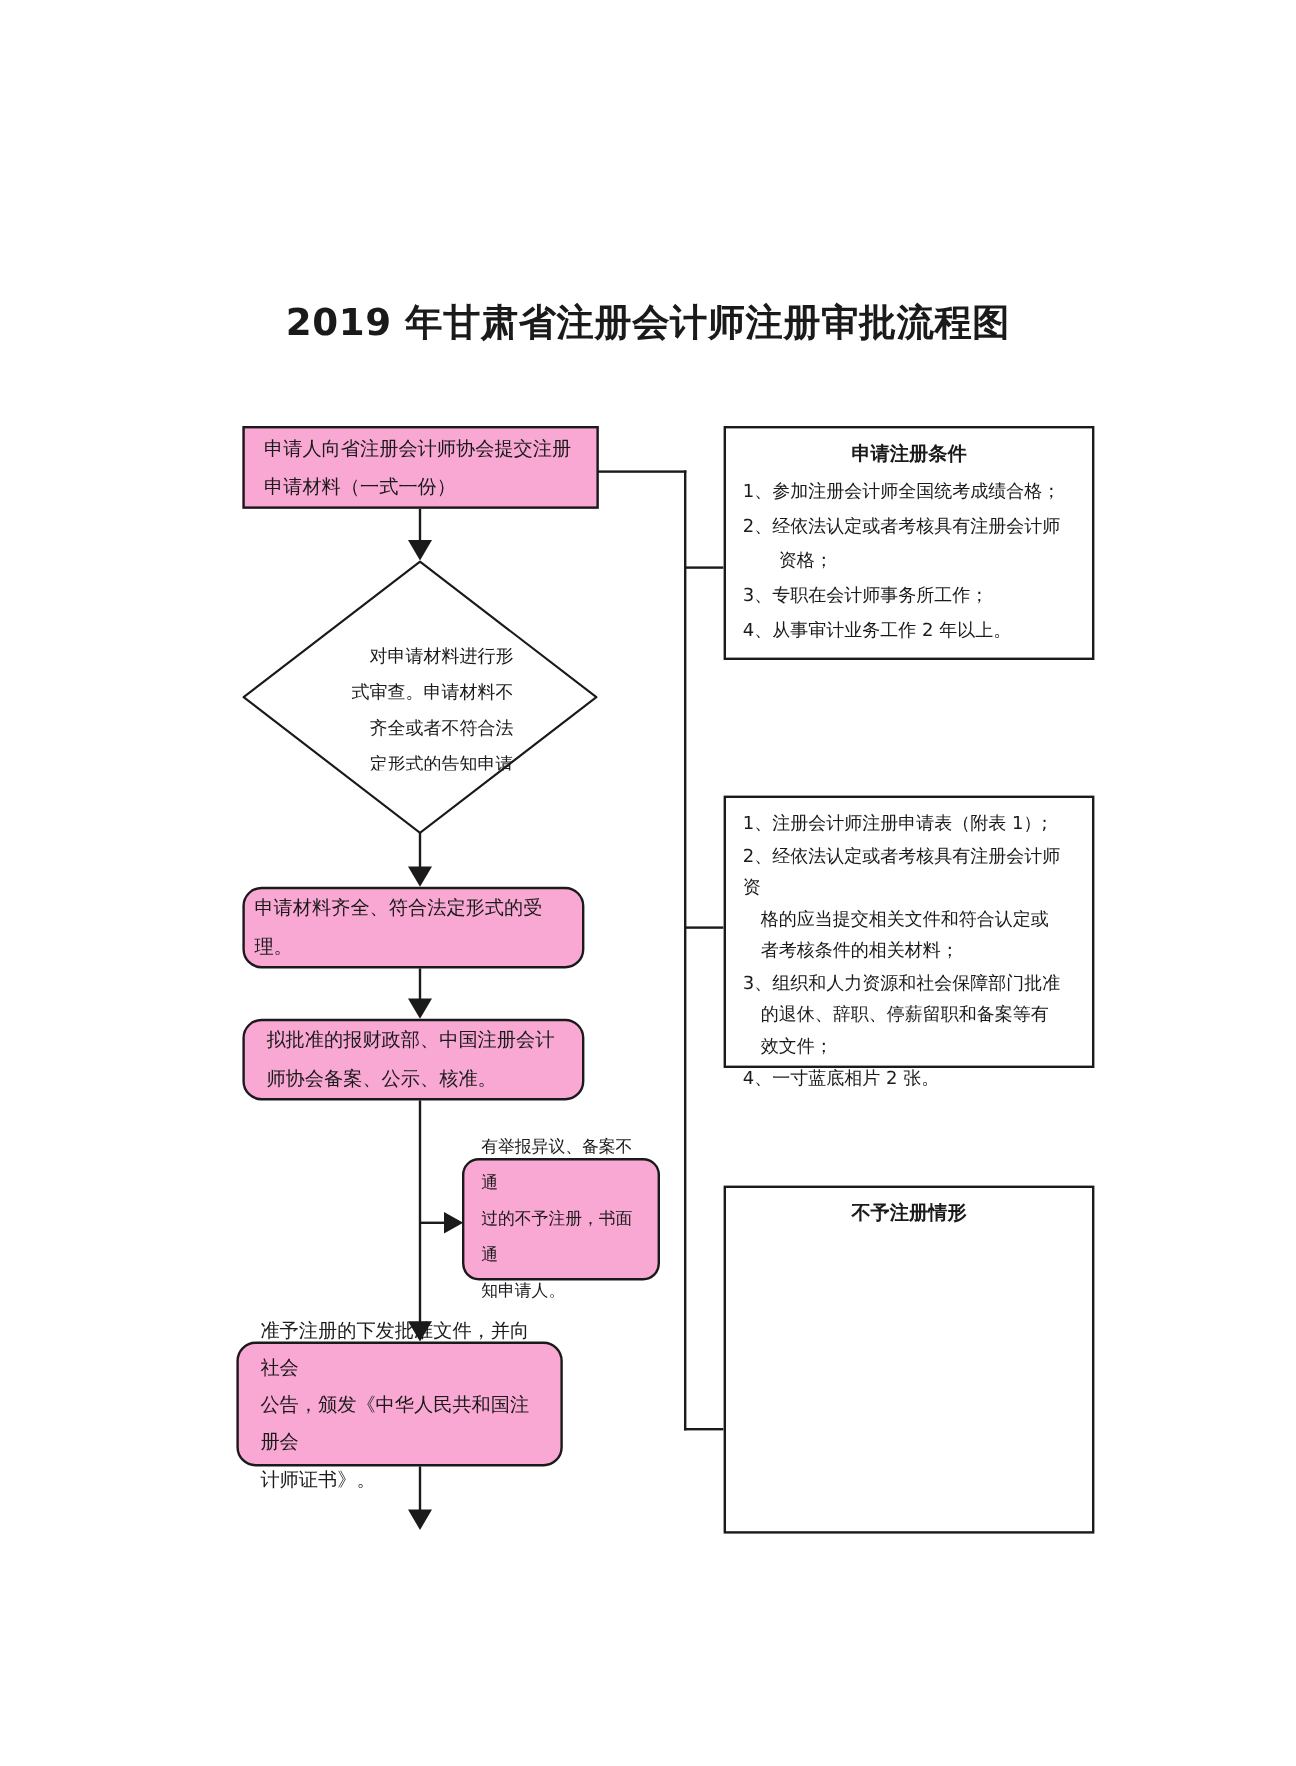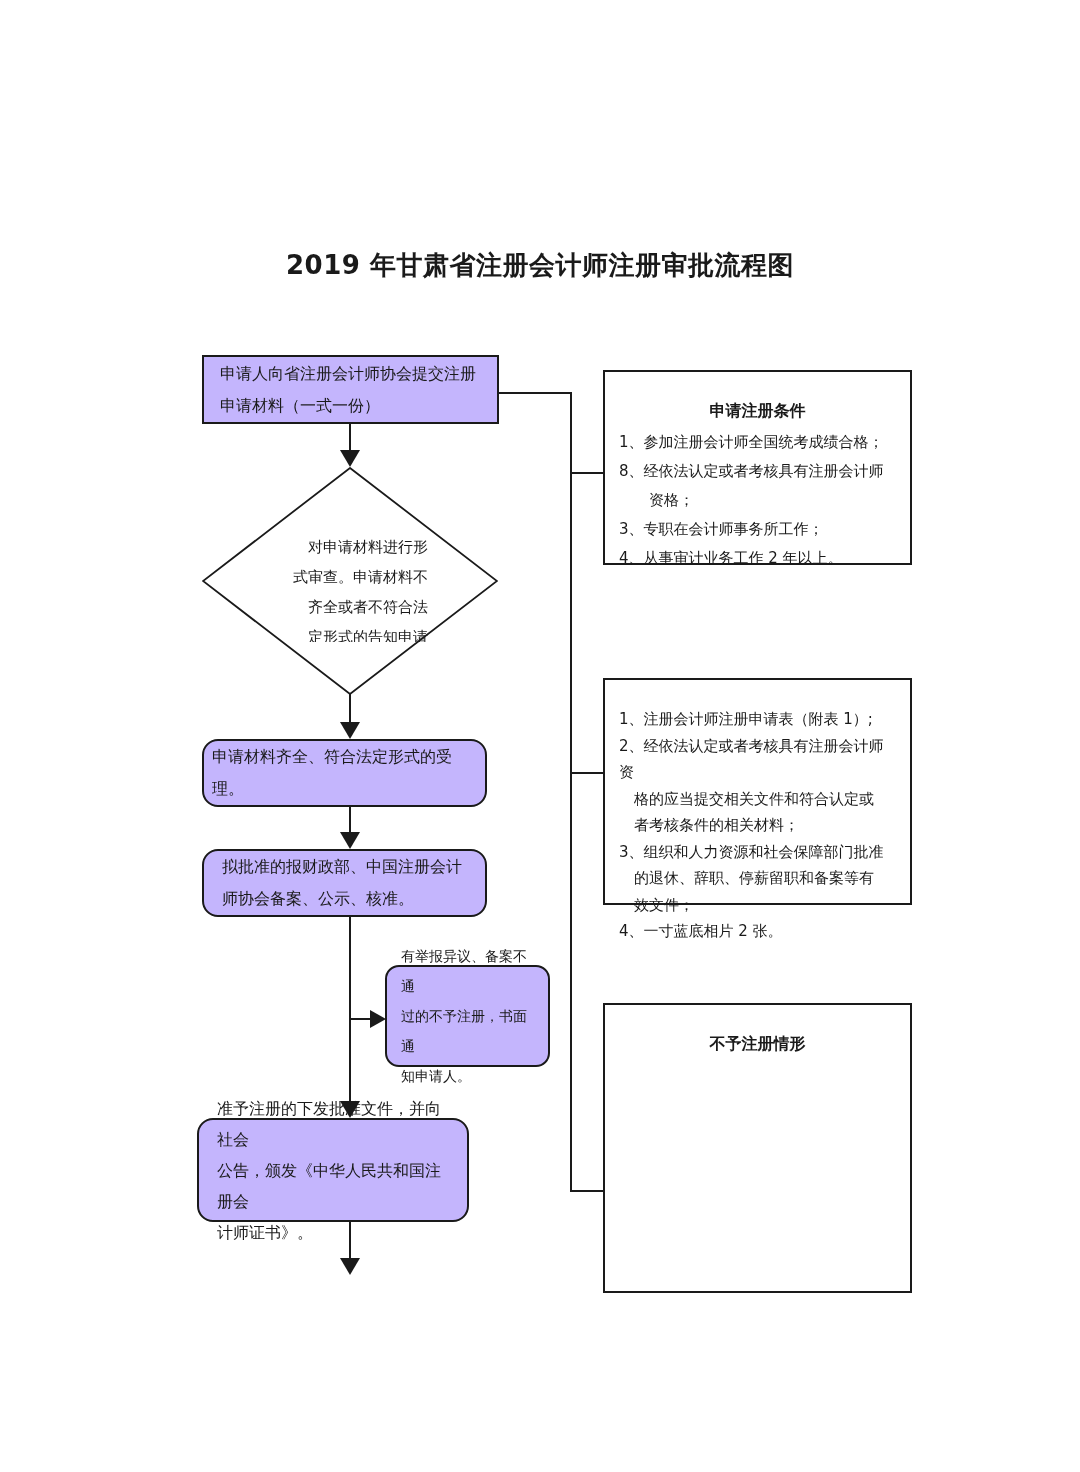--- a/index.html
+++ b/index.html
@@ -8,27 +8,27 @@
     width:1080px;height:1472px;
     background:#ffffff;
     font-family:"DejaVu Sans","Liberation Sans",sans-serif;
     color:#1a1a1a;
     overflow:hidden;
   }
   .abs{position:absolute;}
   #title{
     top:248px;left:0;width:1080px;
     text-align:center;
-    font-size:26px;font-weight:bold;
+    font-size:31px;font-weight:bold;
     letter-spacing:0.5px;
   }
   
   .node{
     border:2px solid #1a1a1a;
-    background:#c4b5fd;
+    background:#f9a8d4;
     display:flex;align-items:center;
     box-sizing:border-box;
     font-size:16px;line-height:32px;
     white-space:pre-line;
   }
   .rounded{border-radius:16px;}
   #node-submit{left:202px;top:355px;width:297px;height:69px;padding:0 16px;}
   #node-accept{left:202px;top:739px;width:285px;height:68px;padding:0 8px;}
   #node-record{left:202px;top:849px;width:285px;height:68px;padding:0 18px;}
   #node-notify{left:385px;top:965px;width:165px;height:102px;padding:0 14px;
@@ -49,23 +49,22 @@
   
   .arrow-down{width:0;height:0;border-left:10px solid transparent;
     border-right:10px solid transparent;border-top:17px solid #1a1a1a;}
   .arrow-right{width:0;height:0;border-top:9px solid transparent;
     border-bottom:9px solid transparent;border-left:16px solid #1a1a1a;}
   
   .panel{
     border:2px solid #1a1a1a;background:#ffffff;
     box-sizing:border-box;
     left:603px;width:309px;
-    padding:26px 14px 0 14px;
+    padding:8px 14px 0 14px;
     font-size:15px;
-    margin-top:15px;
   }
   .panel-title{
     text-align:center;font-weight:bold;font-size:16px;
     line-height:26px;margin-bottom:4px;
   }
   .panel-item{white-space:pre-line;}
   #panel-conditions{top:355px;height:195px;}
   #panel-conditions .panel-item{line-height:29px;}
   #panel-materials{top:663px;height:227px;}
   #panel-materials .panel-item{line-height:26.5px;}
@@ -126,21 +125,21 @@
   <div class="abs line" style="left:498px;top:392px;width:74px;height:2px;"></div>
   <div class="abs line" style="left:570px;top:392px;width:2px;height:800px;"></div>
   <div class="abs line" style="left:570px;top:472px;width:33px;height:2px;"></div>
   <div class="abs line" style="left:570px;top:772px;width:33px;height:2px;"></div>
   <div class="abs line" style="left:570px;top:1190px;width:33px;height:2px;"></div>
 
   <div id="panel-conditions" class="abs panel">
     <div class="panel-title">申请注册条件</div>
     <div>
         <div class="panel-item">1、参加注册会计师全国统考成绩合格；</div>
-        <div class="panel-item">8、经依法认定或者考核具有注册会计师
+        <div class="panel-item">2、经依法认定或者考核具有注册会计师
 　　资格；</div>
         <div class="panel-item">3、专职在会计师事务所工作；</div>
         <div class="panel-item">4、从事审计业务工作 2 年以上。</div>
       </div>
   </div>
 
   <div id="panel-materials" class="abs panel">
     <div>
         <div class="panel-item">1、注册会计师注册申请表（附表 1）;</div>
         <div class="panel-item">2、经依法认定或者考核具有注册会计师资

